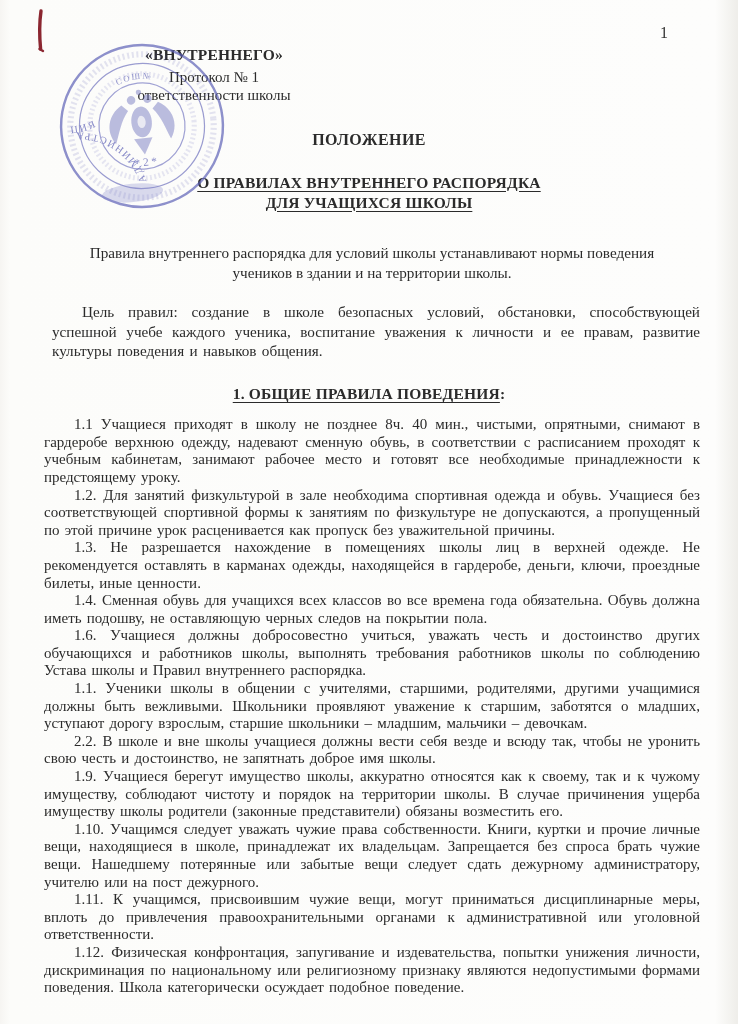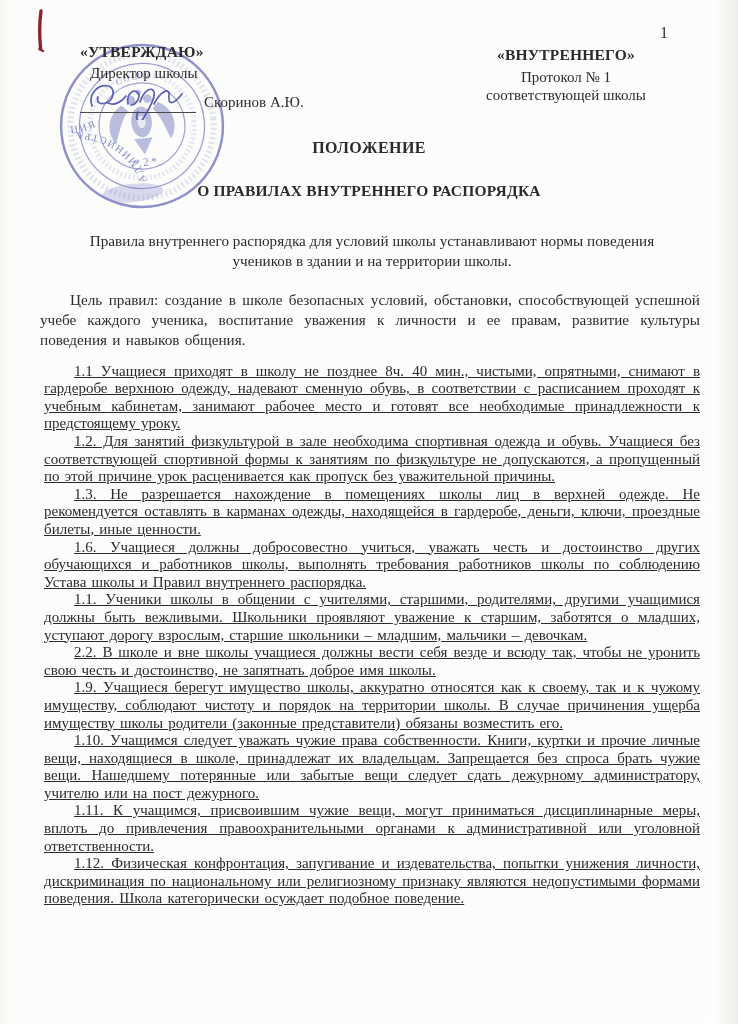--- a/index.html
+++ b/index.html
@@ -26,29 +26,29 @@
   .sig-line{position:relative;display:inline-block;width:116px;height:28px;border-bottom:1.3px solid #4a4a4a;margin-right:8px;}
   .sig-line svg{position:absolute;left:2px;bottom:-8px;}
   .signer{font-size:15px;padding-bottom:1px;}
   .hdr-right{width:268px;text-align:center;font-size:15px;line-height:1.22;margin-top:4px;}
   .hdr-right .ttl{font-weight:bold;font-size:15.5px;margin-bottom:3px;letter-spacing:.2px;}
   
   .seal{position:absolute;left:58px;top:40px;width:168px;height:172px;z-index:1;transform:rotate(-6deg);opacity:.82;}
   
   .doc-title{margin:26px 0 16px;text-align:center;font-weight:bold;font-size:16px;letter-spacing:.4px;}
   .doc-subject{margin:24px 30px 0;text-align:center;font-weight:bold;font-size:15.5px;line-height:1.3;letter-spacing:.2px;}
-  .u{text-underline-offset:3px;}
+  .u{text-decoration:underline;text-underline-offset:3px;}
   
   .intro-center{margin:30px 56px 0 62px;text-align:center;font-size:15.2px;line-height:1.32;}
-  .intro-just{margin:19px 38px 0 40px;text-align:justify;text-indent:30px;font-size:15.2px;line-height:1.3;word-spacing:1.5px;}
+  .intro-just{margin:19px 38px 0 52px;text-align:justify;text-indent:30px;font-size:15.2px;line-height:1.3;word-spacing:1.5px;}
   
   .sec-head{margin:24px 0 0;text-align:center;font-weight:bold;font-size:15.5px;letter-spacing:.2px;}
   
   .items{margin:13px 38px 0 44px;}
-  .items p{margin:0;text-align:justify;text-indent:30px;font-size:15px;line-height:17.6px;word-spacing:1.4px;text-decoration:underline;}
+  .items p{margin:0;text-align:justify;text-indent:30px;font-size:15px;line-height:17.6px;word-spacing:1.4px;}
 </style>
 </head>
 <body>
 
 <div class="page">
 
   <div class="red-mark">
     <svg width="14" height="48" viewBox="0 0 14 48">
       <path d="M7,3 C5.4,14 5.2,26 6.6,41" fill="none" stroke="#8b2630" stroke-width="3.4" stroke-linecap="round"></path>
       <path d="M5.5,41 L9,43" fill="none" stroke="#8b2630" stroke-width="2.4" stroke-linecap="round"></path>
@@ -86,58 +86,47 @@
       <path d="M100,60 C114,68 118,84 109,97 C105,88 102,75 94,66 Z"></path>
       <path d="M73,94 L82,110 L91,94 Z"></path>
       <ellipse cx="82" cy="78" rx="4" ry="6" fill="#fdfdfc" opacity=".7"></ellipse>
     </g>
     <text x="82" y="121" text-anchor="middle" font-size="11" fill="#5d60b6" opacity=".9" font-family="Liberation Serif, serif">* 2 *</text>
 
     <ellipse cx="66" cy="146" rx="30" ry="9" fill="#6b6ec0" opacity=".3"></ellipse>
   </svg>
 
   <header class="hdr">
-    <div class="hdr-left">
-      <div class="ttl">«УТВЕРЖДАЮ»</div>
-      <div class="role">Директор школы</div>
-      <div class="sig-row">
-        <span class="sig-line">
-          <svg width="112" height="42" viewBox="0 0 112 42">
-            <path d="M10,28 C6,16 16,6 26,8 C34,10 32,22 24,25 C18,27 14,24 16,19
-                     M26,25 C32,28 40,24 44,18
-                     M46,26 C44,16 52,10 56,15 C59,19 54,27 49,27
-                     M58,24 C62,12 70,8 72,14 C74,20 66,32 61,41 C58,46 52,42 56,34
-                     M72,26 C78,14 88,8 87,18 C86,28 92,26 100,16" fill="none" stroke="#4a50ae" stroke-width="1.7" stroke-linecap="round" opacity=".9"></path>
-          </svg>
-        </span>
-        <span class="signer">Скоринов А.Ю.</span>
-      </div>
-    </div>
     <div class="hdr-right">
       <div class="ttl">«ВНУТРЕННЕГО»</div>
       <div>Протокол № 1</div>
-      <div>соответствующей школы</div>
+      <div>ответственности школы</div>
     </div>
   </header>
 
   <main>
     <div class="doc-title">ПОЛОЖЕНИЕ</div>
 
     <div class="doc-subject">
       <span class="u">О ПРАВИЛАХ ВНУТРЕННЕГО РАСПОРЯДКА</span><br>
+      <span class="u">ДЛЯ УЧАЩИХСЯ ШКОЛЫ</span>
     </div>
 
     <p class="intro-center">Правила внутреннего распорядка для условий школы устанавливают нормы поведения учеников в здании и на территории школы.</p>
     <p class="intro-just">Цель правил: создание в школе безопасных условий, обстановки, способствующей успешной учебе каждого ученика, воспитание уважения к личности и ее правам, развитие культуры поведения и навыков общения.</p>
 
+    <div class="sec-head">
+      <span class="u">1. ОБЩИЕ ПРАВИЛА ПОВЕДЕНИЯ</span><span>:</span>
+    </div>
 
     <div class="items">
       <p>1.1 Учащиеся приходят в школу не позднее 8ч. 40 мин., чистыми, опрятными, снимают в гардеробе верхнюю одежду, надевают сменную обувь, в соответствии с расписанием проходят к учебным кабинетам, занимают рабочее место и готовят все необходимые принадлежности к предстоящему уроку.</p>
       <p>1.2. Для занятий физкультурой в зале необходима спортивная одежда и обувь. Учащиеся без соответствующей спортивной формы к занятиям по физкультуре не допускаются, а пропущенный по этой причине урок расценивается как пропуск без уважительной причины.</p>
       <p>1.3. Не разрешается нахождение в помещениях школы лиц в верхней одежде. Не рекомендуется оставлять в карманах одежды, находящейся в гардеробе, деньги, ключи, проездные билеты, иные ценности.</p>
+      <p>1.4. Сменная обувь для учащихся всех классов во все времена года обязательна. Обувь должна иметь подошву, не оставляющую черных следов на покрытии пола.</p>
       <p>1.6. Учащиеся должны добросовестно учиться, уважать честь и достоинство других обучающихся и работников школы, выполнять требования работников школы по соблюдению Устава школы и Правил внутреннего распорядка.</p>
       <p>1.1. Ученики школы в общении с учителями, старшими, родителями, другими учащимися должны быть вежливыми. Школьники проявляют уважение к старшим, заботятся о младших, уступают дорогу взрослым, старшие школьники – младшим, мальчики – девочкам.</p>
       <p>2.2. В школе и вне школы учащиеся должны вести себя везде и всюду так, чтобы не уронить свою честь и достоинство, не запятнать доброе имя школы.</p>
       <p>1.9. Учащиеся берегут имущество школы, аккуратно относятся как к своему, так и к чужому имуществу, соблюдают чистоту и порядок на территории школы. В случае причинения ущерба имуществу школы родители (законные представители) обязаны возместить его.</p>
       <p>1.10. Учащимся следует уважать чужие права собственности. Книги, куртки и прочие личные вещи, находящиеся в школе, принадлежат их владельцам. Запрещается без спроса брать чужие вещи. Нашедшему потерянные или забытые вещи следует сдать дежурному администратору, учителю или на пост дежурного.</p>
       <p>1.11. К учащимся, присвоившим чужие вещи, могут приниматься дисциплинарные меры, вплоть до привлечения правоохранительными органами к административной или уголовной ответственности.</p>
       <p>1.12. Физическая конфронтация, запугивание и издевательства, попытки унижения личности, дискриминация по национальному или религиозному признаку являются недопустимыми формами поведения. Школа категорически осуждает подобное поведение.</p>
     </div>
   </main>
 

